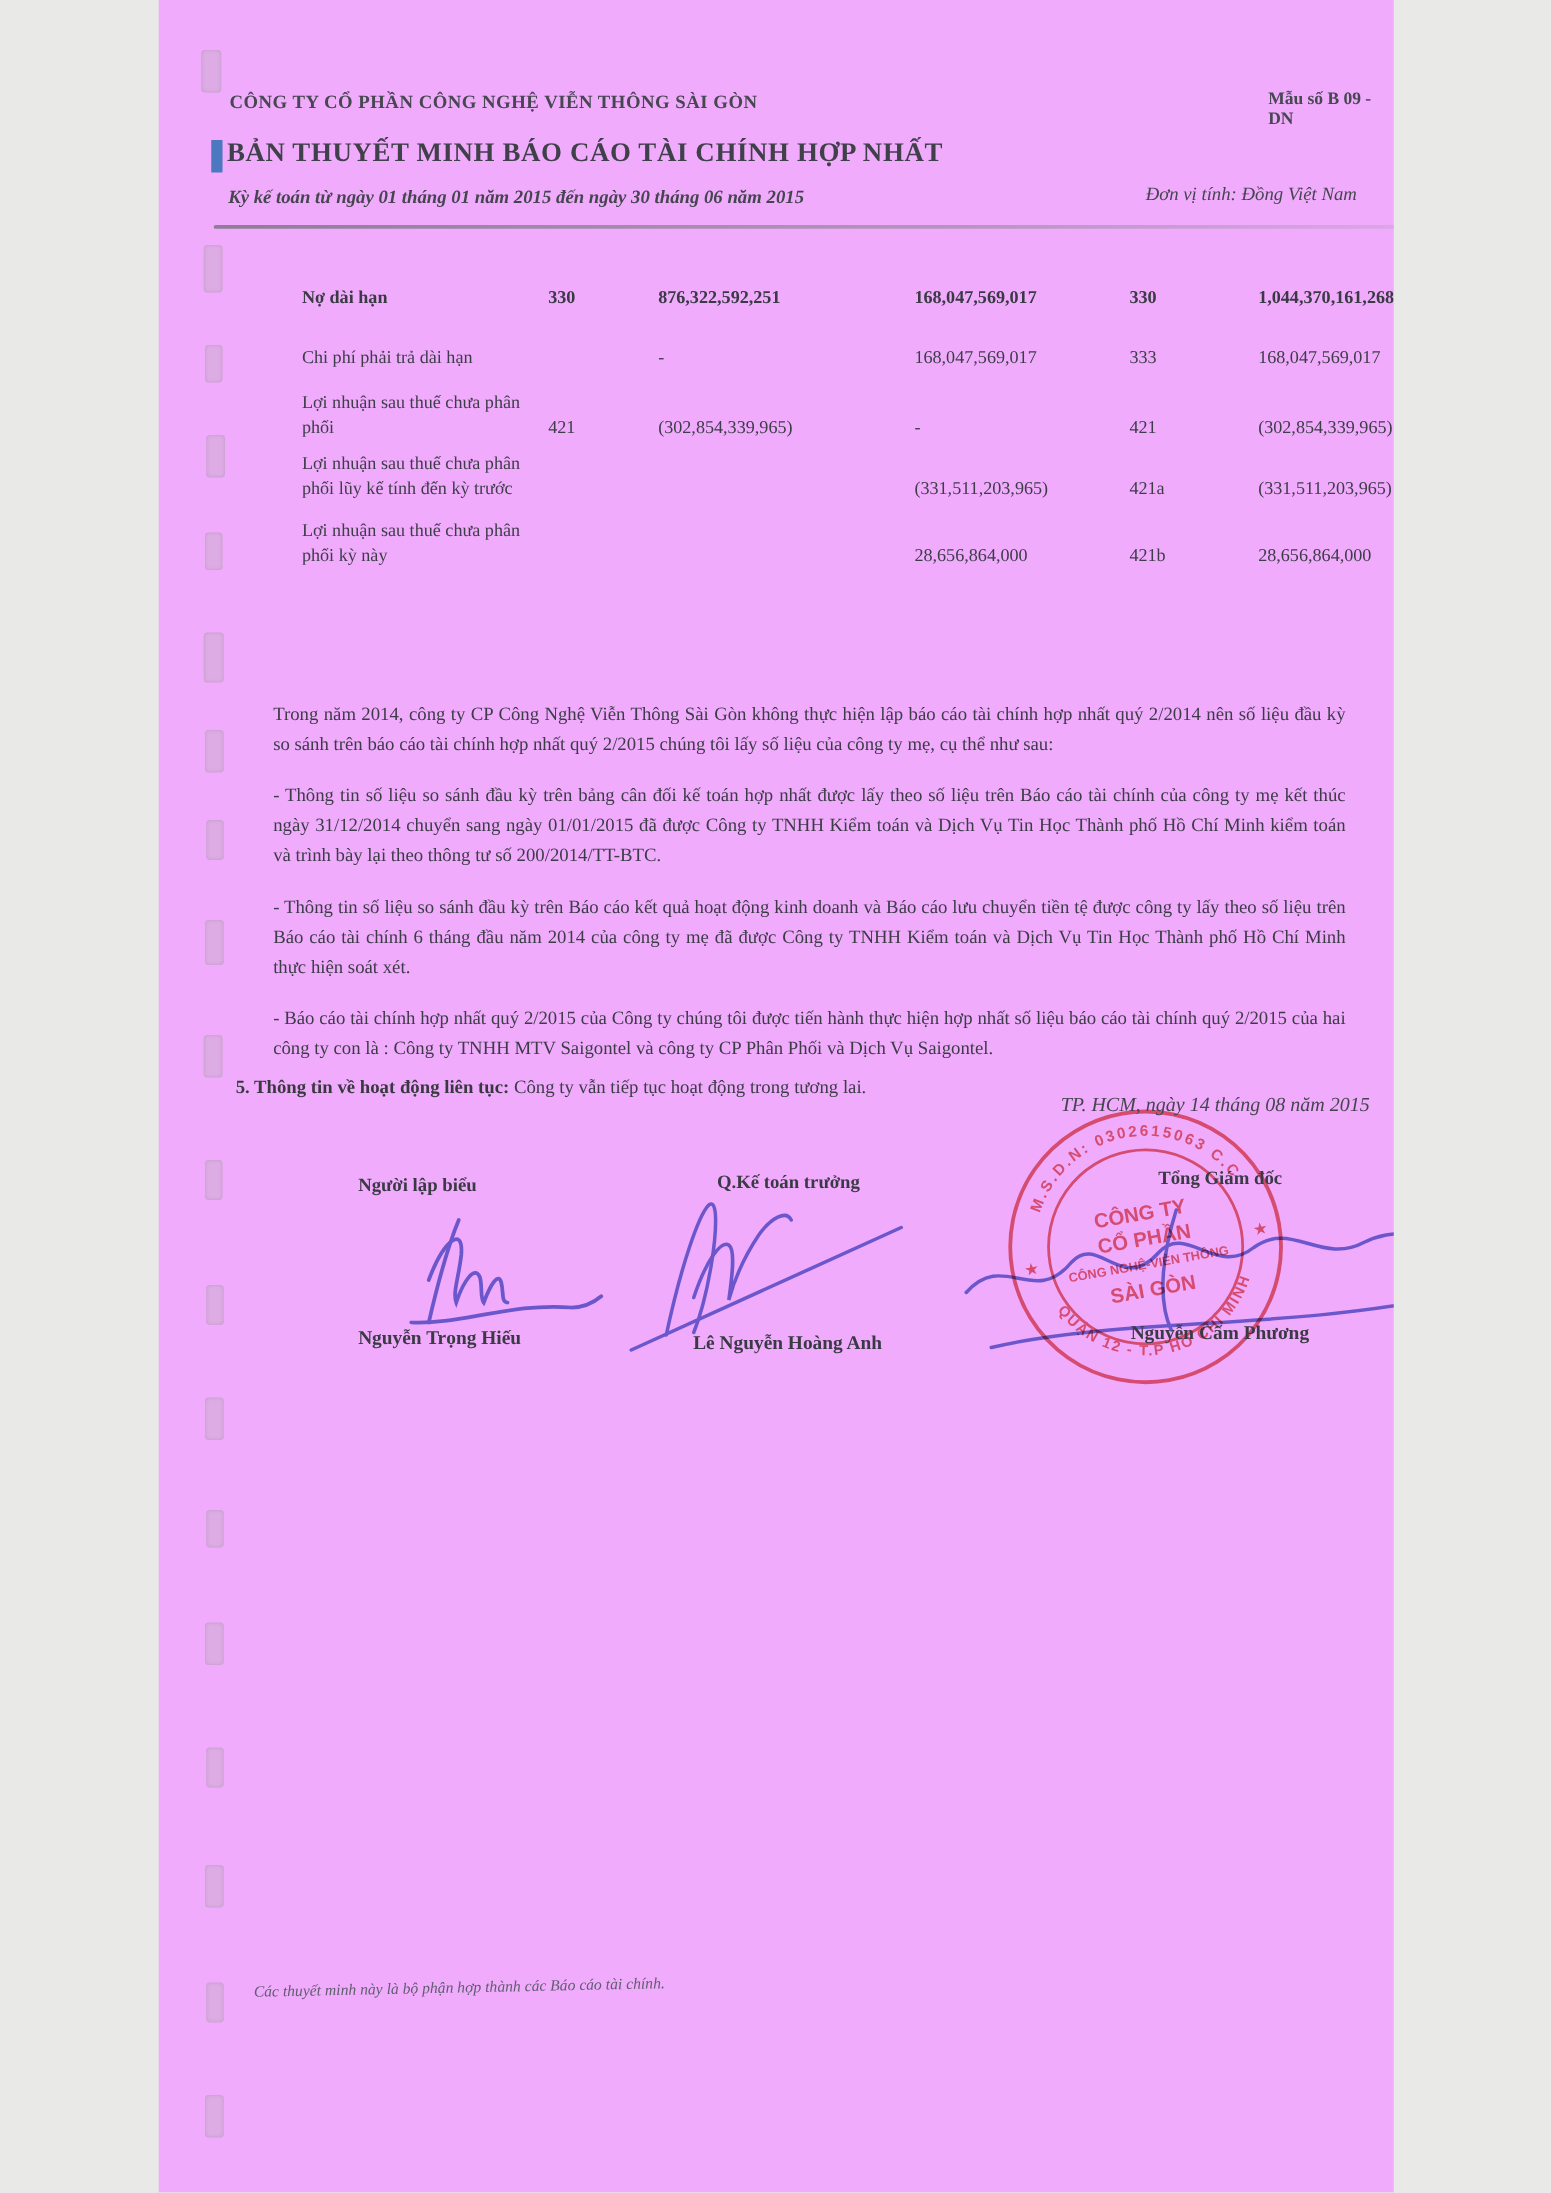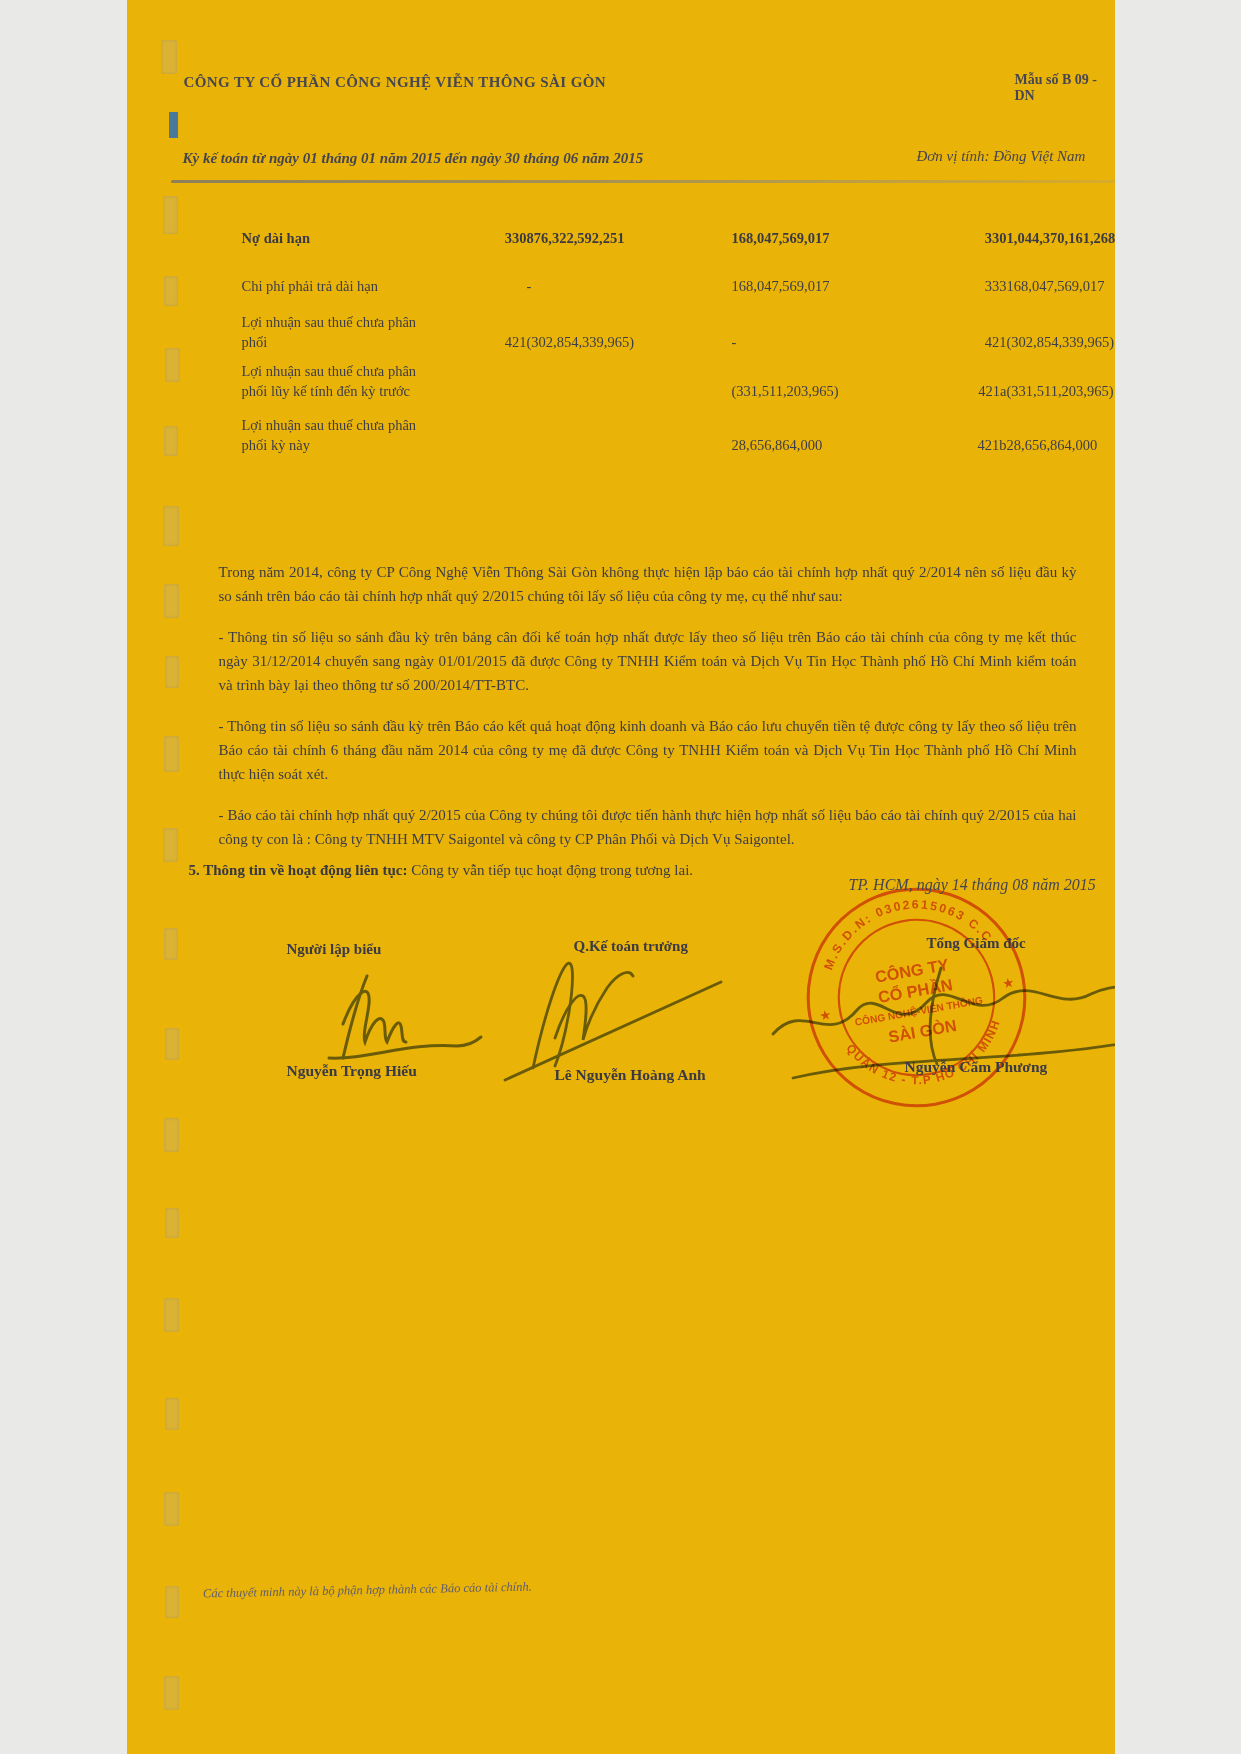--- a/index.html
+++ b/index.html
@@ -1,40 +1,40 @@
 <!DOCTYPE html>
 <html><head>
 <meta charset="utf-8">
 <style>
   * { margin:0; padding:0; box-sizing:border-box; }
   html,body { background:#e9e9e7; }
   .page {
     position:relative; width:988px; height:1754px; margin:0 auto;
-    background:#eab308; overflow:hidden;
+    background:#f0abfc; overflow:hidden;
     font-family:"Liberation Serif","DejaVu Serif",serif;
     color:#3d3d48;
   }
   
   .edge-art { position:absolute; background:rgba(175,175,170,.28); border-radius:3px; box-shadow:inset 0 0 3px rgba(120,120,120,.35); }
   .bleed { position:absolute; background:rgba(150,150,160,.18); border-radius:2px; }
   .bleed.red { background:rgba(210,120,120,.25); }
   
   .company { position:absolute; left:57px; top:74px; font-size:15px; font-weight:700; letter-spacing:.4px; color:#474752; }
   .form-no { position:absolute; left:888px; top:72px; font-size:14px; font-weight:700; color:#474752; }
   .doc-title { position:absolute; left:55px; top:110px; font-size:21.5px; font-weight:700; letter-spacing:.5px; color:#40404a; }
   .title-tab { position:absolute; left:42px; top:112px; width:9px; height:26px; background:#2f6fb5; opacity:.85; }
   .period { position:absolute; left:56px; top:150px; font-size:15px; font-style:italic; font-weight:700; color:#45454f; }
   .unit { position:absolute; left:790px; top:148px; font-size:15px; font-style:italic; font-weight:400; color:#45454f; }
   .rule { position:absolute; left:44px; top:180px; width:966px; height:3px;
           background:linear-gradient(to right, rgba(110,110,118,.75), rgba(130,130,138,.55) 60%, rgba(150,150,158,.2)); border-radius:2px; }
   
   .fin-table { position:absolute; left:115px; top:228px; width:952px; }
   .frow { display:grid; grid-template-columns:197px 88px 205px 172px 103px 187px; align-items:end; font-size:14.5px; line-height:1.4; }
   .frow .lbl { text-align:left; padding-right:8px; }
-  .frow .code { text-align:right; }
+  .frow .code { text-align:left; }
   .frow .num { text-align:left; }
   .frow.bold1 .lbl, .frow.bold1 { font-weight:700; color:#3a3a45; }
   .r1 { margin-bottom:28px; }
   .r2 { margin-bottom:15px; }
   .r3 { margin-bottom:9px; }
   .r4 { margin-bottom:13px; }
   
   .notes { position:absolute; left:92px; top:560px; width:858px; font-size:15px; line-height:24px; text-align:justify; color:#3c3c47; }
   .notes p { margin-bottom:17px; }
   .sec5 { position:absolute; left:62px; top:862px; width:900px; font-size:15px; color:#3c3c47; }
@@ -85,20 +85,21 @@
   <i class="edge-art" style="left:37px; top:1676px; width:15px; height:34px;"></i>
 
   <i class="bleed" style="left:1098px; top:300px; width:4px; height:50px;"></i>
   <i class="bleed red" style="left:1097px; top:362px; width:5px; height:34px;"></i>
   <i class="bleed" style="left:1099px; top:410px; width:4px; height:46px;"></i>
   <i class="bleed red" style="left:1096px; top:478px; width:4px; height:26px;"></i>
 
   <div class="company">CÔNG TY CỔ PHẦN CÔNG NGHỆ VIỄN THÔNG SÀI GÒN</div>
   <div class="form-no">Mẫu số B 09 - DN</div>
   <i class="title-tab"></i>
+  <div class="doc-title">BẢN THUYẾT MINH BÁO CÁO TÀI CHÍNH HỢP NHẤT</div>
   <div class="period">Kỳ kế toán từ ngày 01 tháng 01 năm 2015 đến ngày 30 tháng 06 năm 2015</div>
   <div class="unit">Đơn vị tính: Đồng Việt Nam</div>
   <div class="rule"></div>
 
   <div class="fin-table">
     <div class="frow bold1 r1">
       <span class="lbl">Nợ dài hạn</span>
       <span class="code">330</span>
       <span class="num">876,322,592,251</span>
       <span class="num">168,047,569,017</span>

